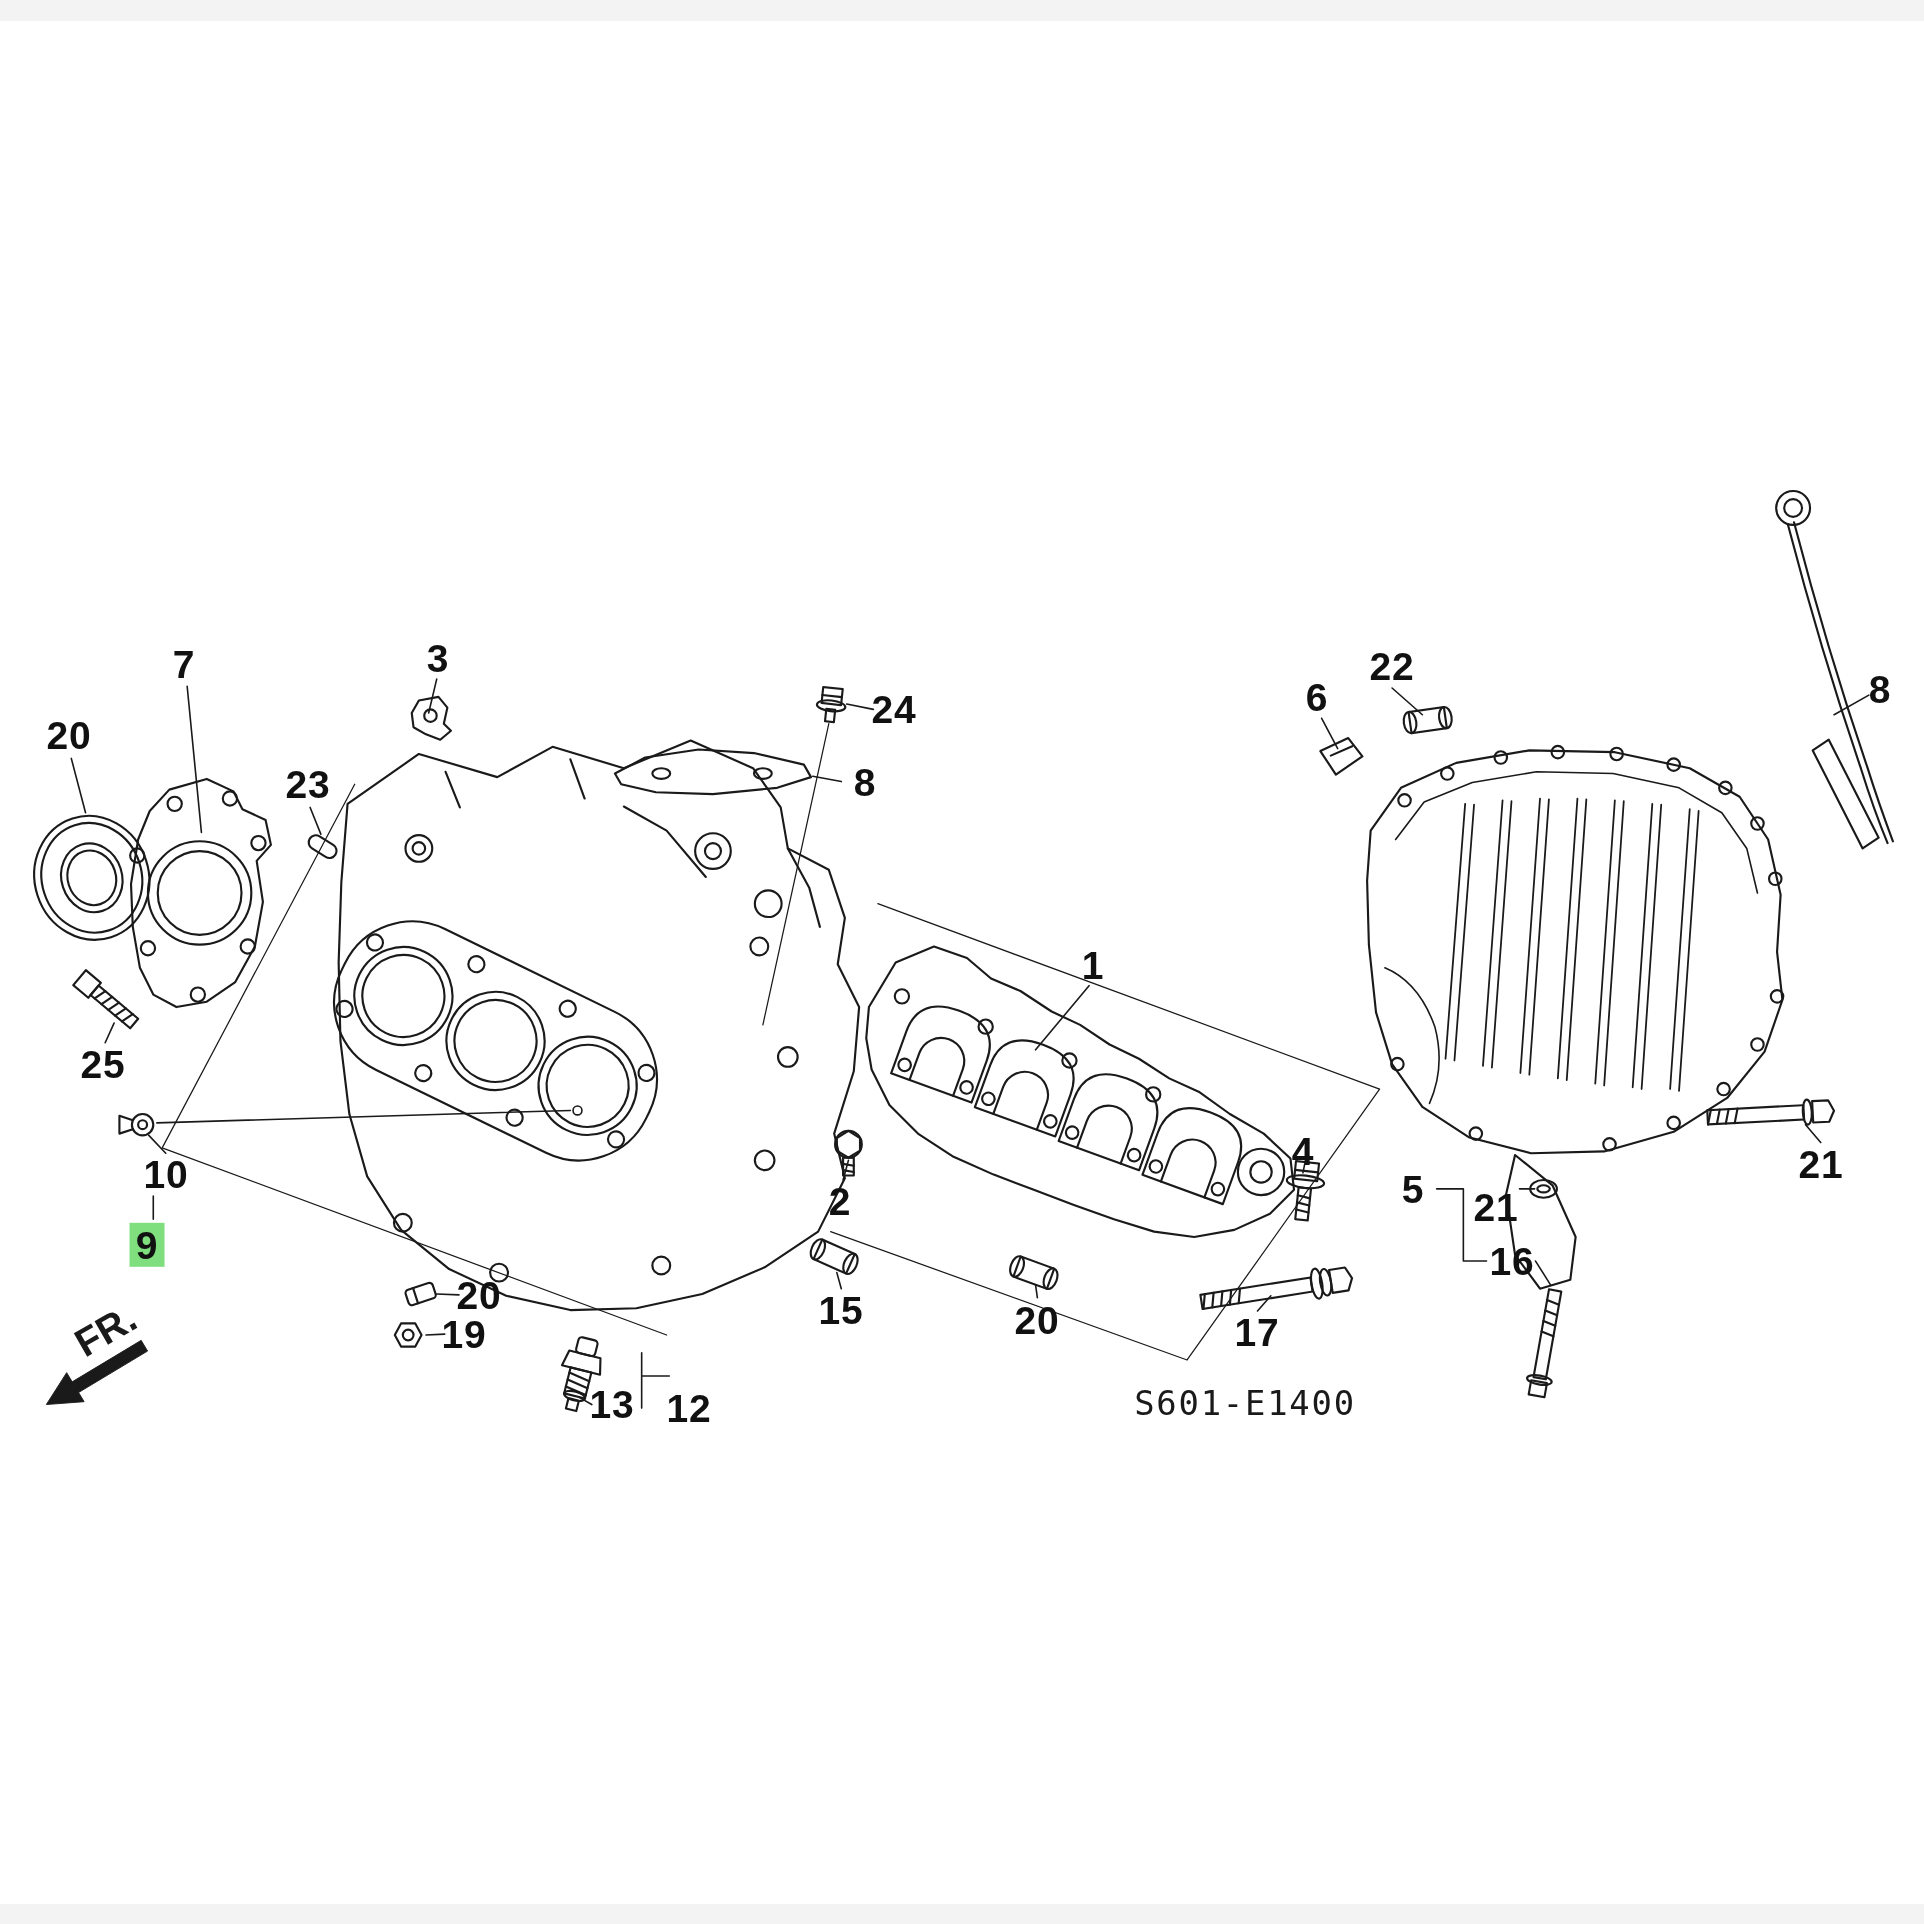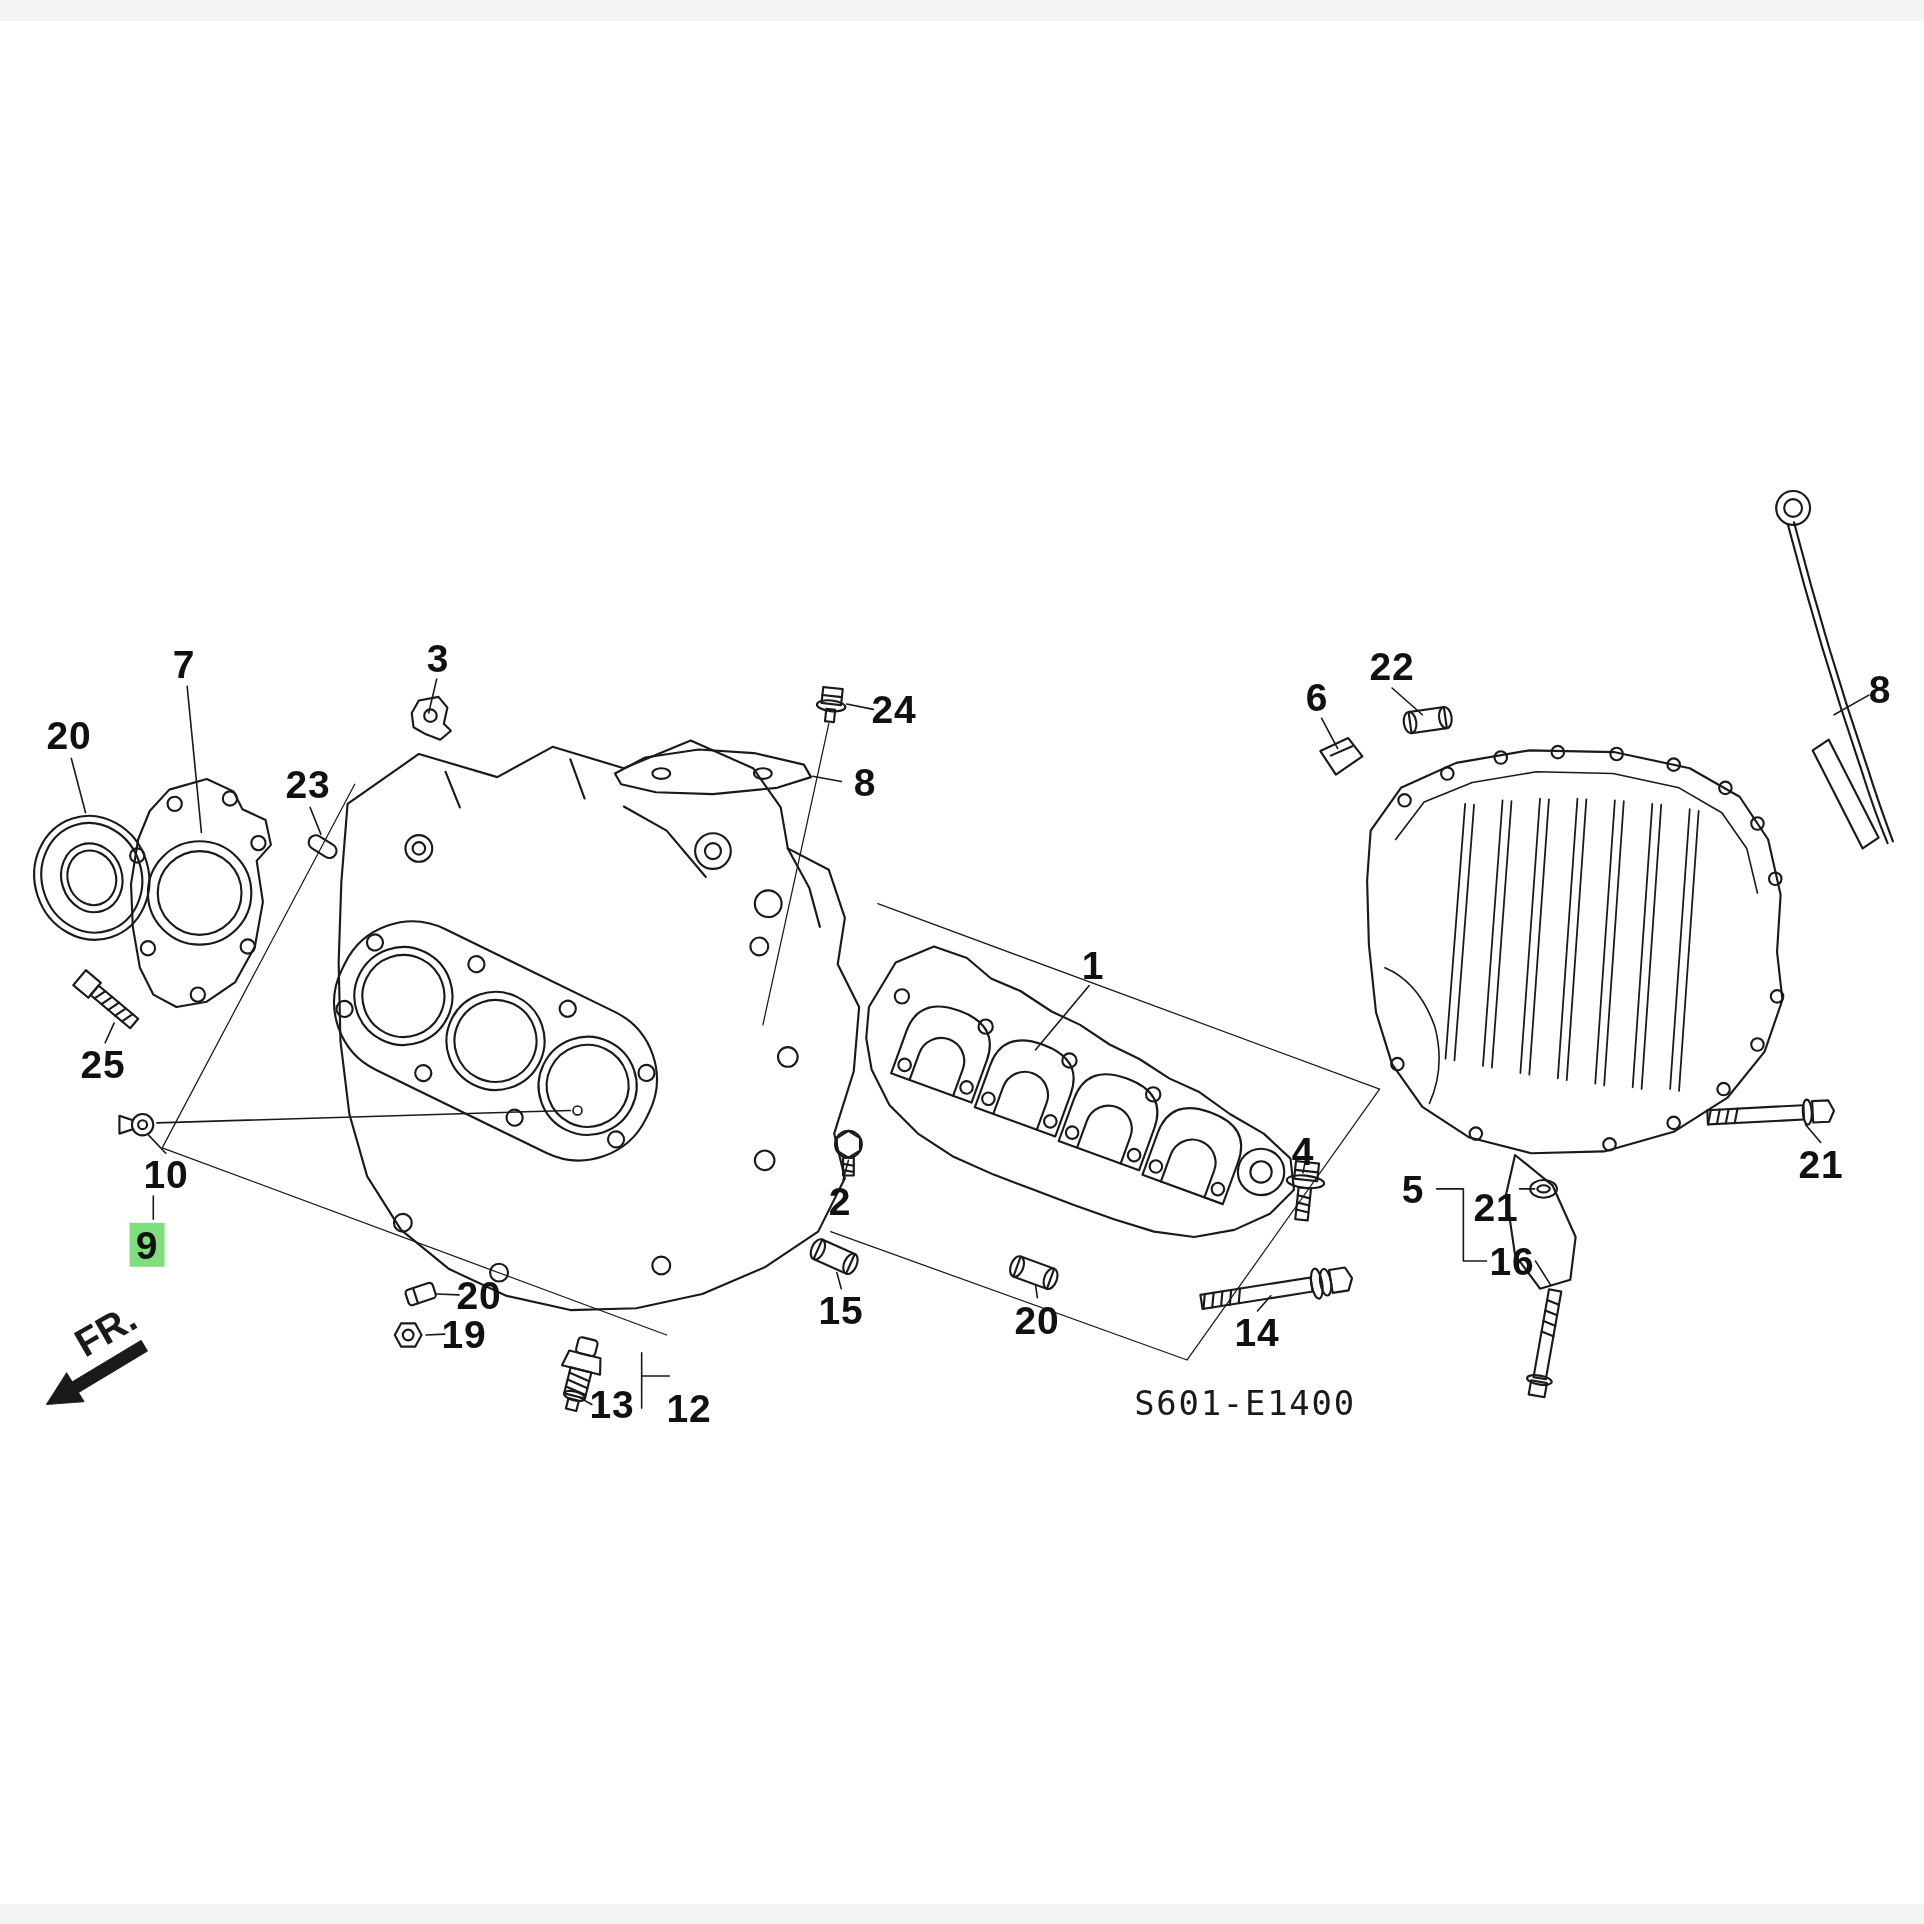--- a/index.html
+++ b/index.html
@@ -302,21 +302,21 @@
   <div class="callout" style="left:1303px;top:1151px">4</div>
   <div class="callout" style="left:1413px;top:1189px">5</div>
   <div class="callout" style="left:1317px;top:697px">6</div>
   <div class="callout" style="left:184px;top:664px">7</div>
   <div class="callout" style="left:865px;top:782px">8</div>
   <div class="callout highlighted" style="left:147px;top:1245px">9</div>
   <div class="callout" style="left:166px;top:1174px">10</div>
   <div class="callout" style="left:1880px;top:689px">8</div>
   <div class="callout" style="left:689px;top:1408px">12</div>
   <div class="callout" style="left:612px;top:1404px">13</div>
-  <div class="callout" style="left:1257px;top:1332px">14</div>
+  <div class="callout" style="left:1257px;top:1332px">17</div>
   <div class="callout" style="left:1512px;top:1261px">16</div>
   <div class="callout" style="left:841px;top:1310px">15</div>
   <div class="callout" style="left:1037px;top:1320px">20</div>
   <div class="callout" style="left:69px;top:735px">20</div>
   <div class="callout" style="left:464px;top:1334px">19</div>
   <div class="callout" style="left:479px;top:1295px">20</div>
   <div class="callout" style="left:1496px;top:1207px">21</div>
   <div class="callout" style="left:1392px;top:666px">22</div>
   <div class="callout" style="left:308px;top:784px">23</div>
   <div class="callout" style="left:894px;top:709px">24</div>

